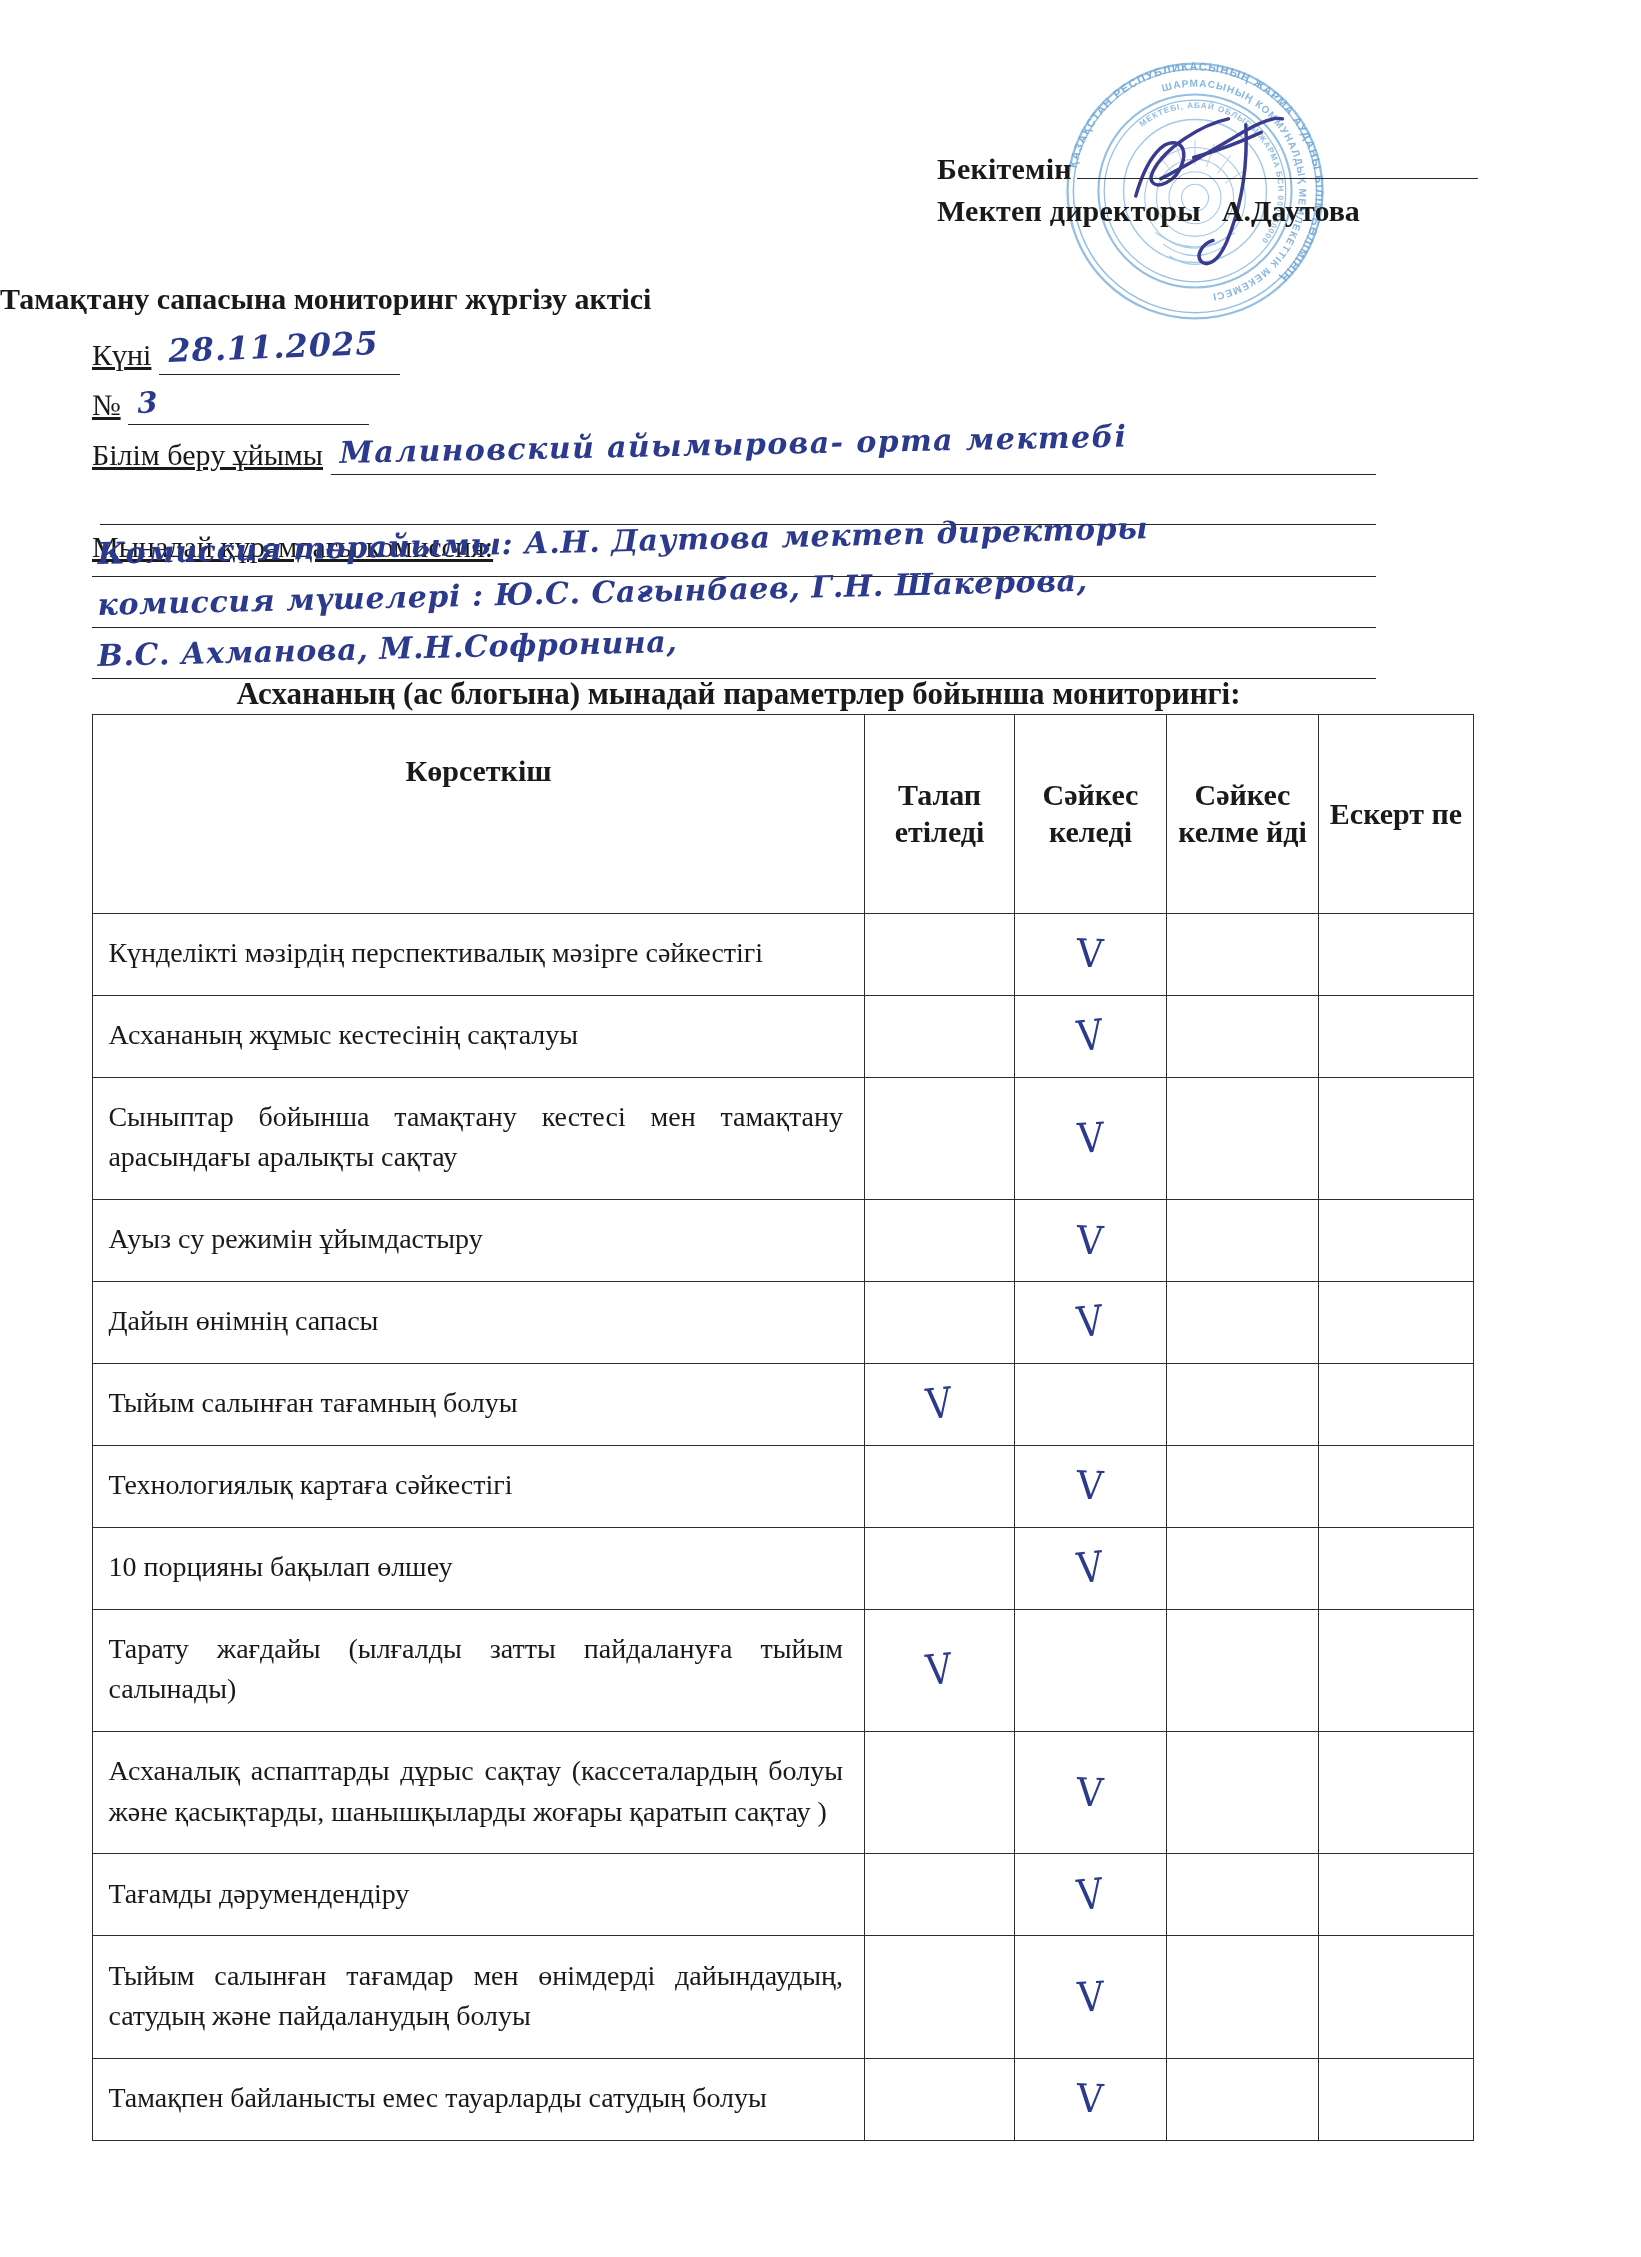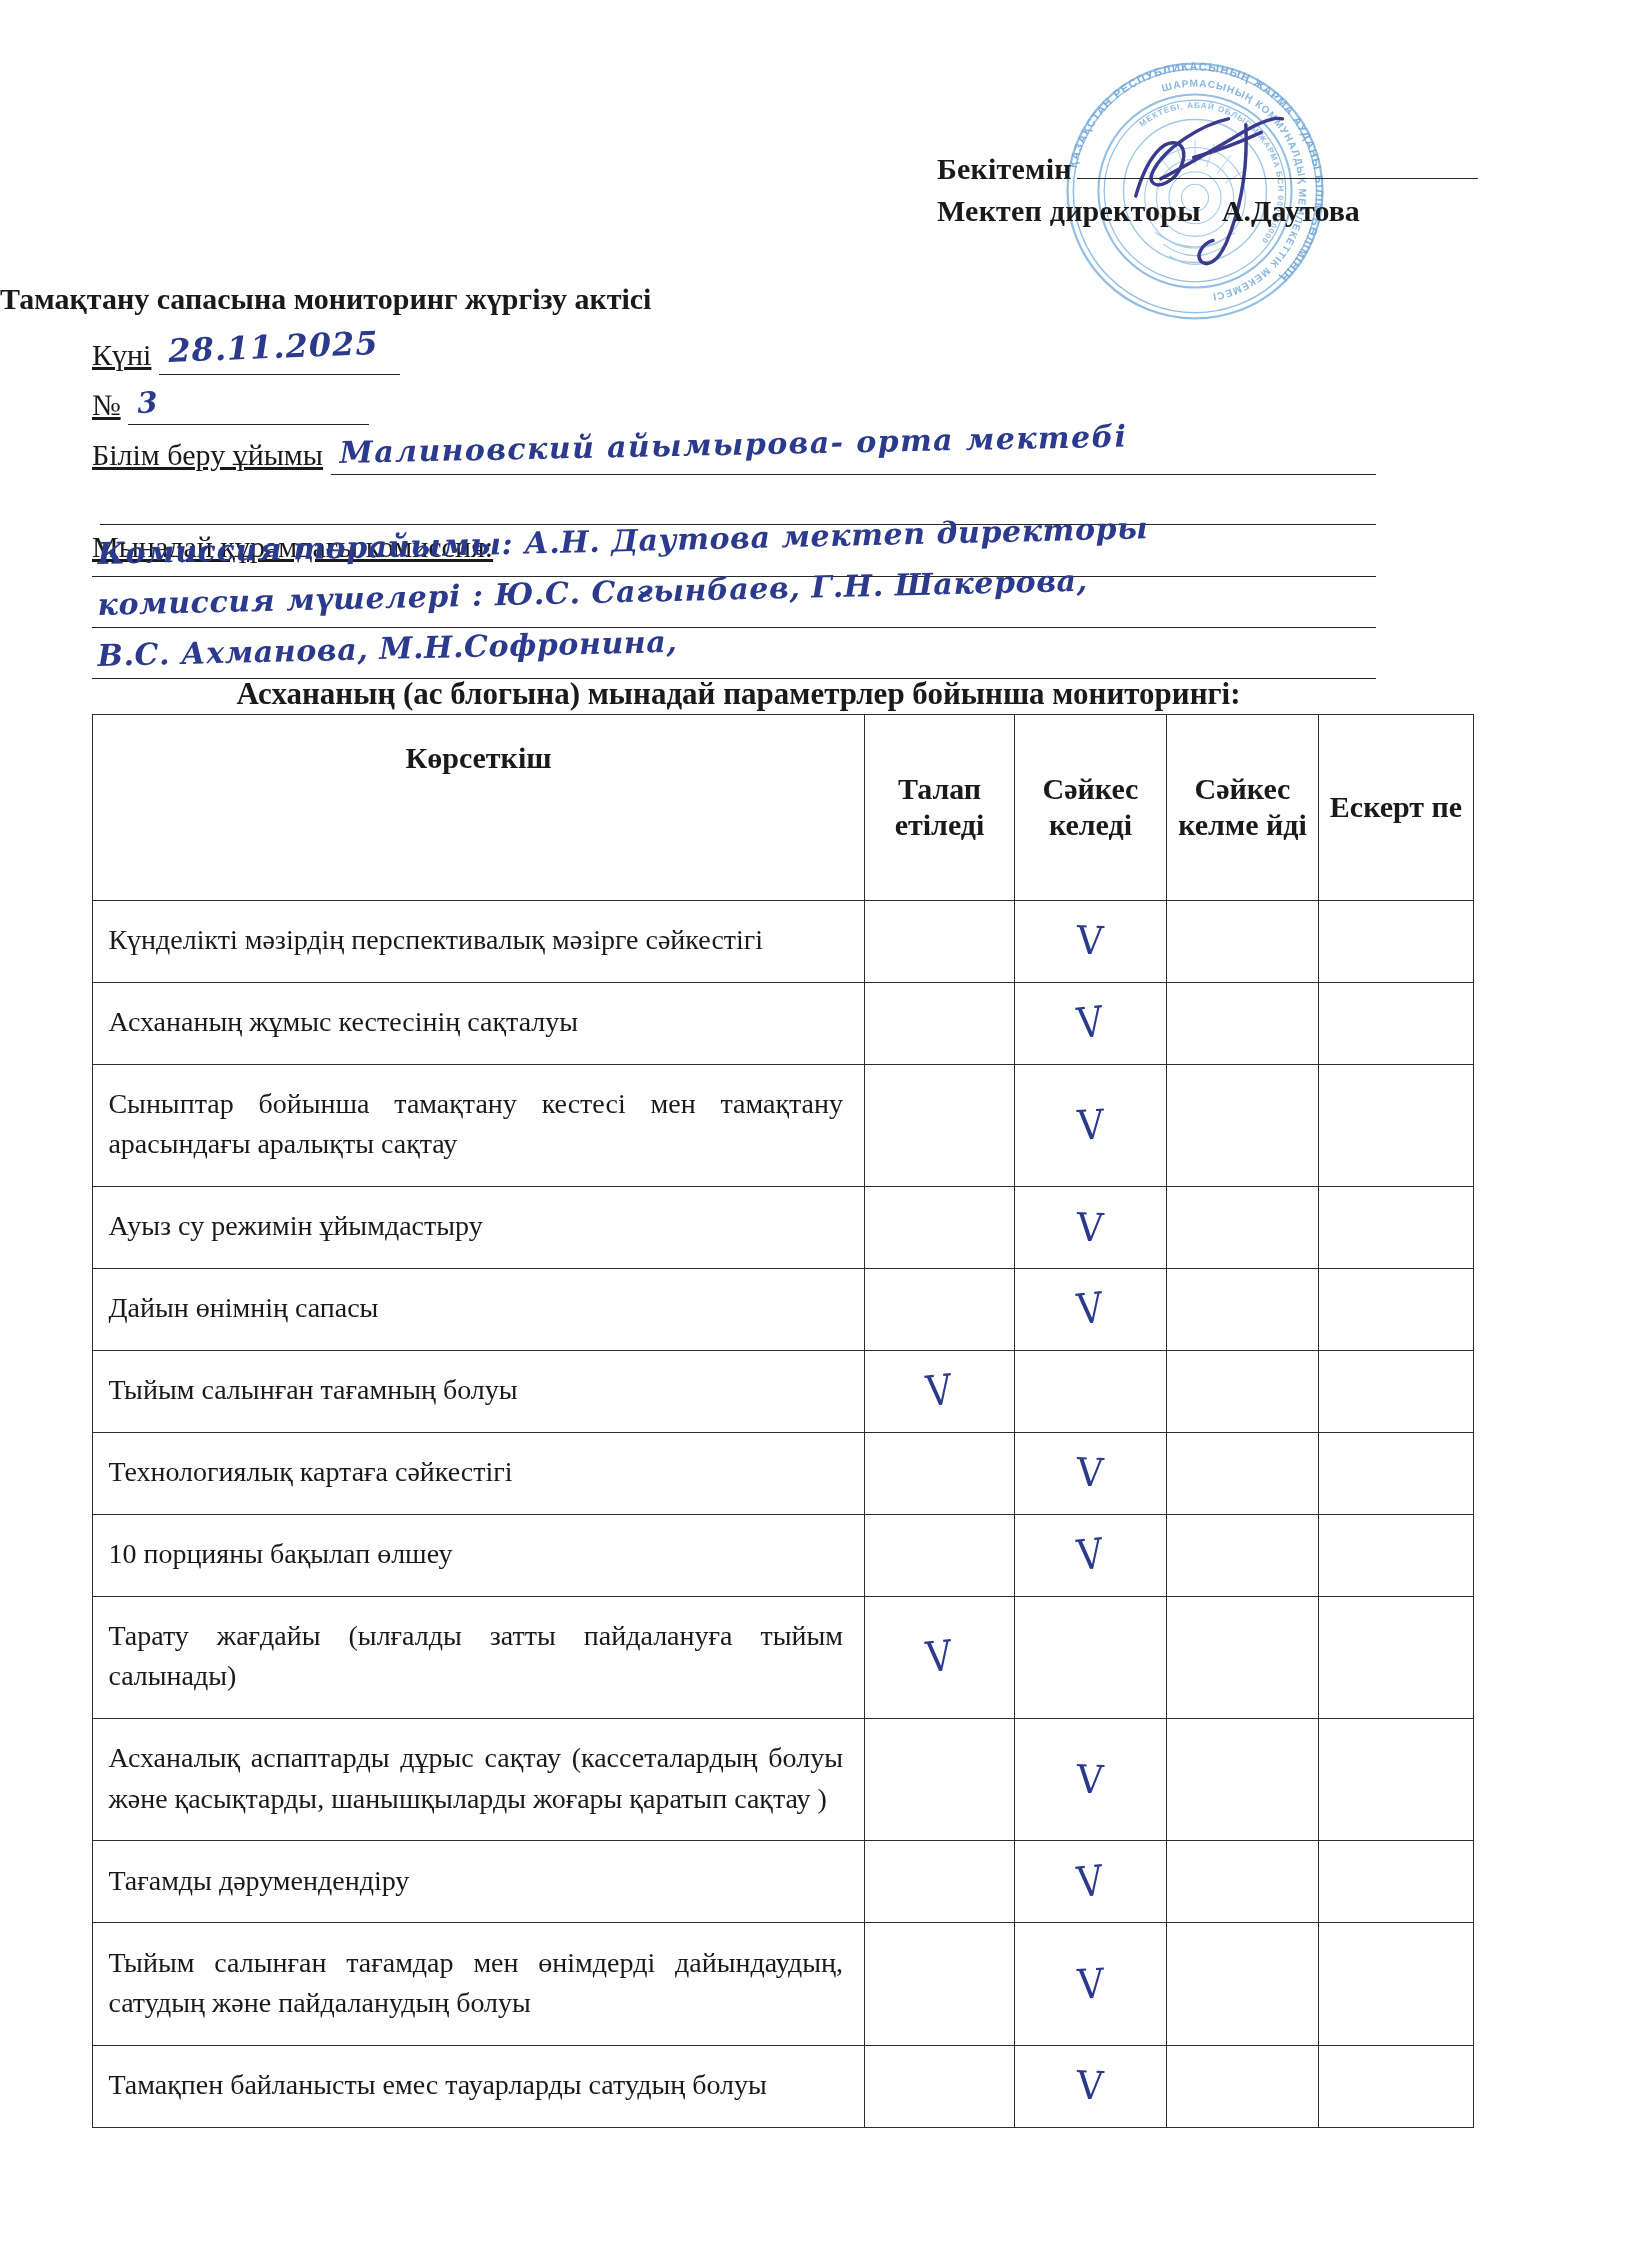--- a/index.html
+++ b/index.html
@@ -186,21 +186,21 @@
     vertical-align: middle;
   }
   .mon-table thead th {
     font-weight: bold;
     text-align: center;
     font-size: 30px;
     height: 154px;
     padding: 5.8px 3.9px;
     line-height: 1.22;
   }
-  .mon-table thead th.col-ind { vertical-align: top; padding-top: 25px; }
+  .mon-table thead th.col-ind { vertical-align: top; padding-top: 38px; }
   .mon-table tbody td.ind {
     padding: 19.3px 21px 21px 15.4px;
     text-align: justify;
     text-align-last: left;
     line-height: 1.45;
     font-size: 28px;
   }
   .mon-table tbody td.mark {
     text-align: center;
     padding: 0;

